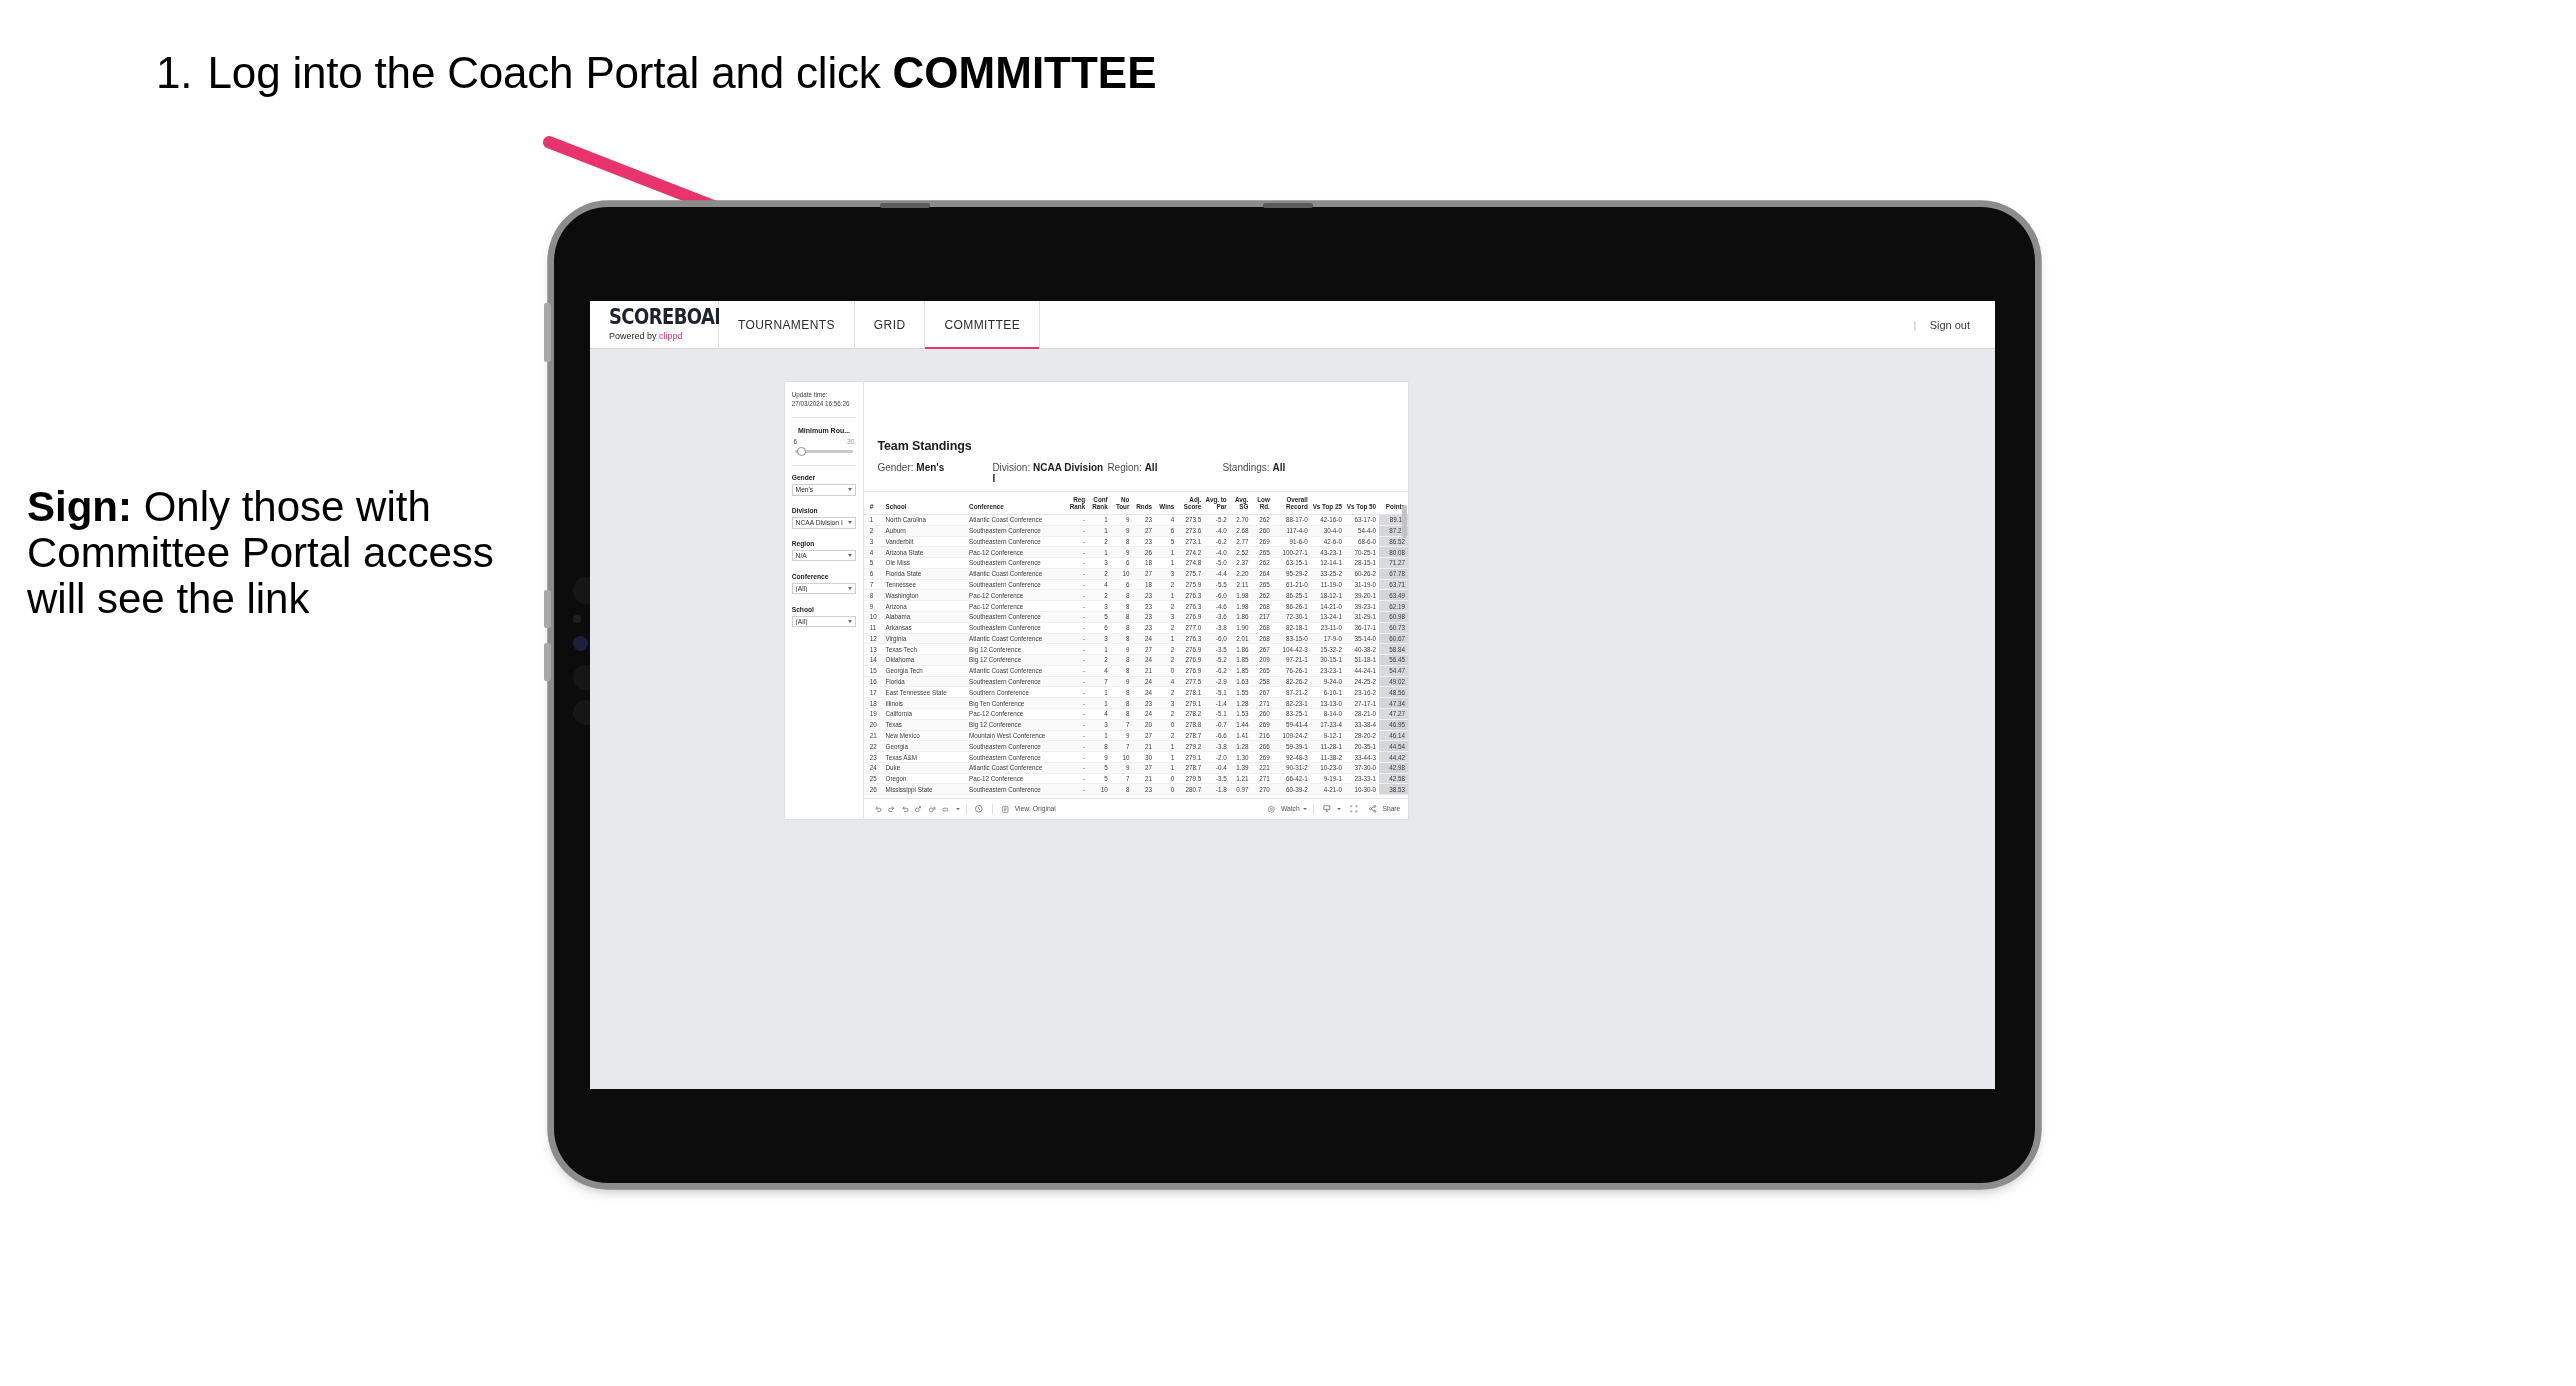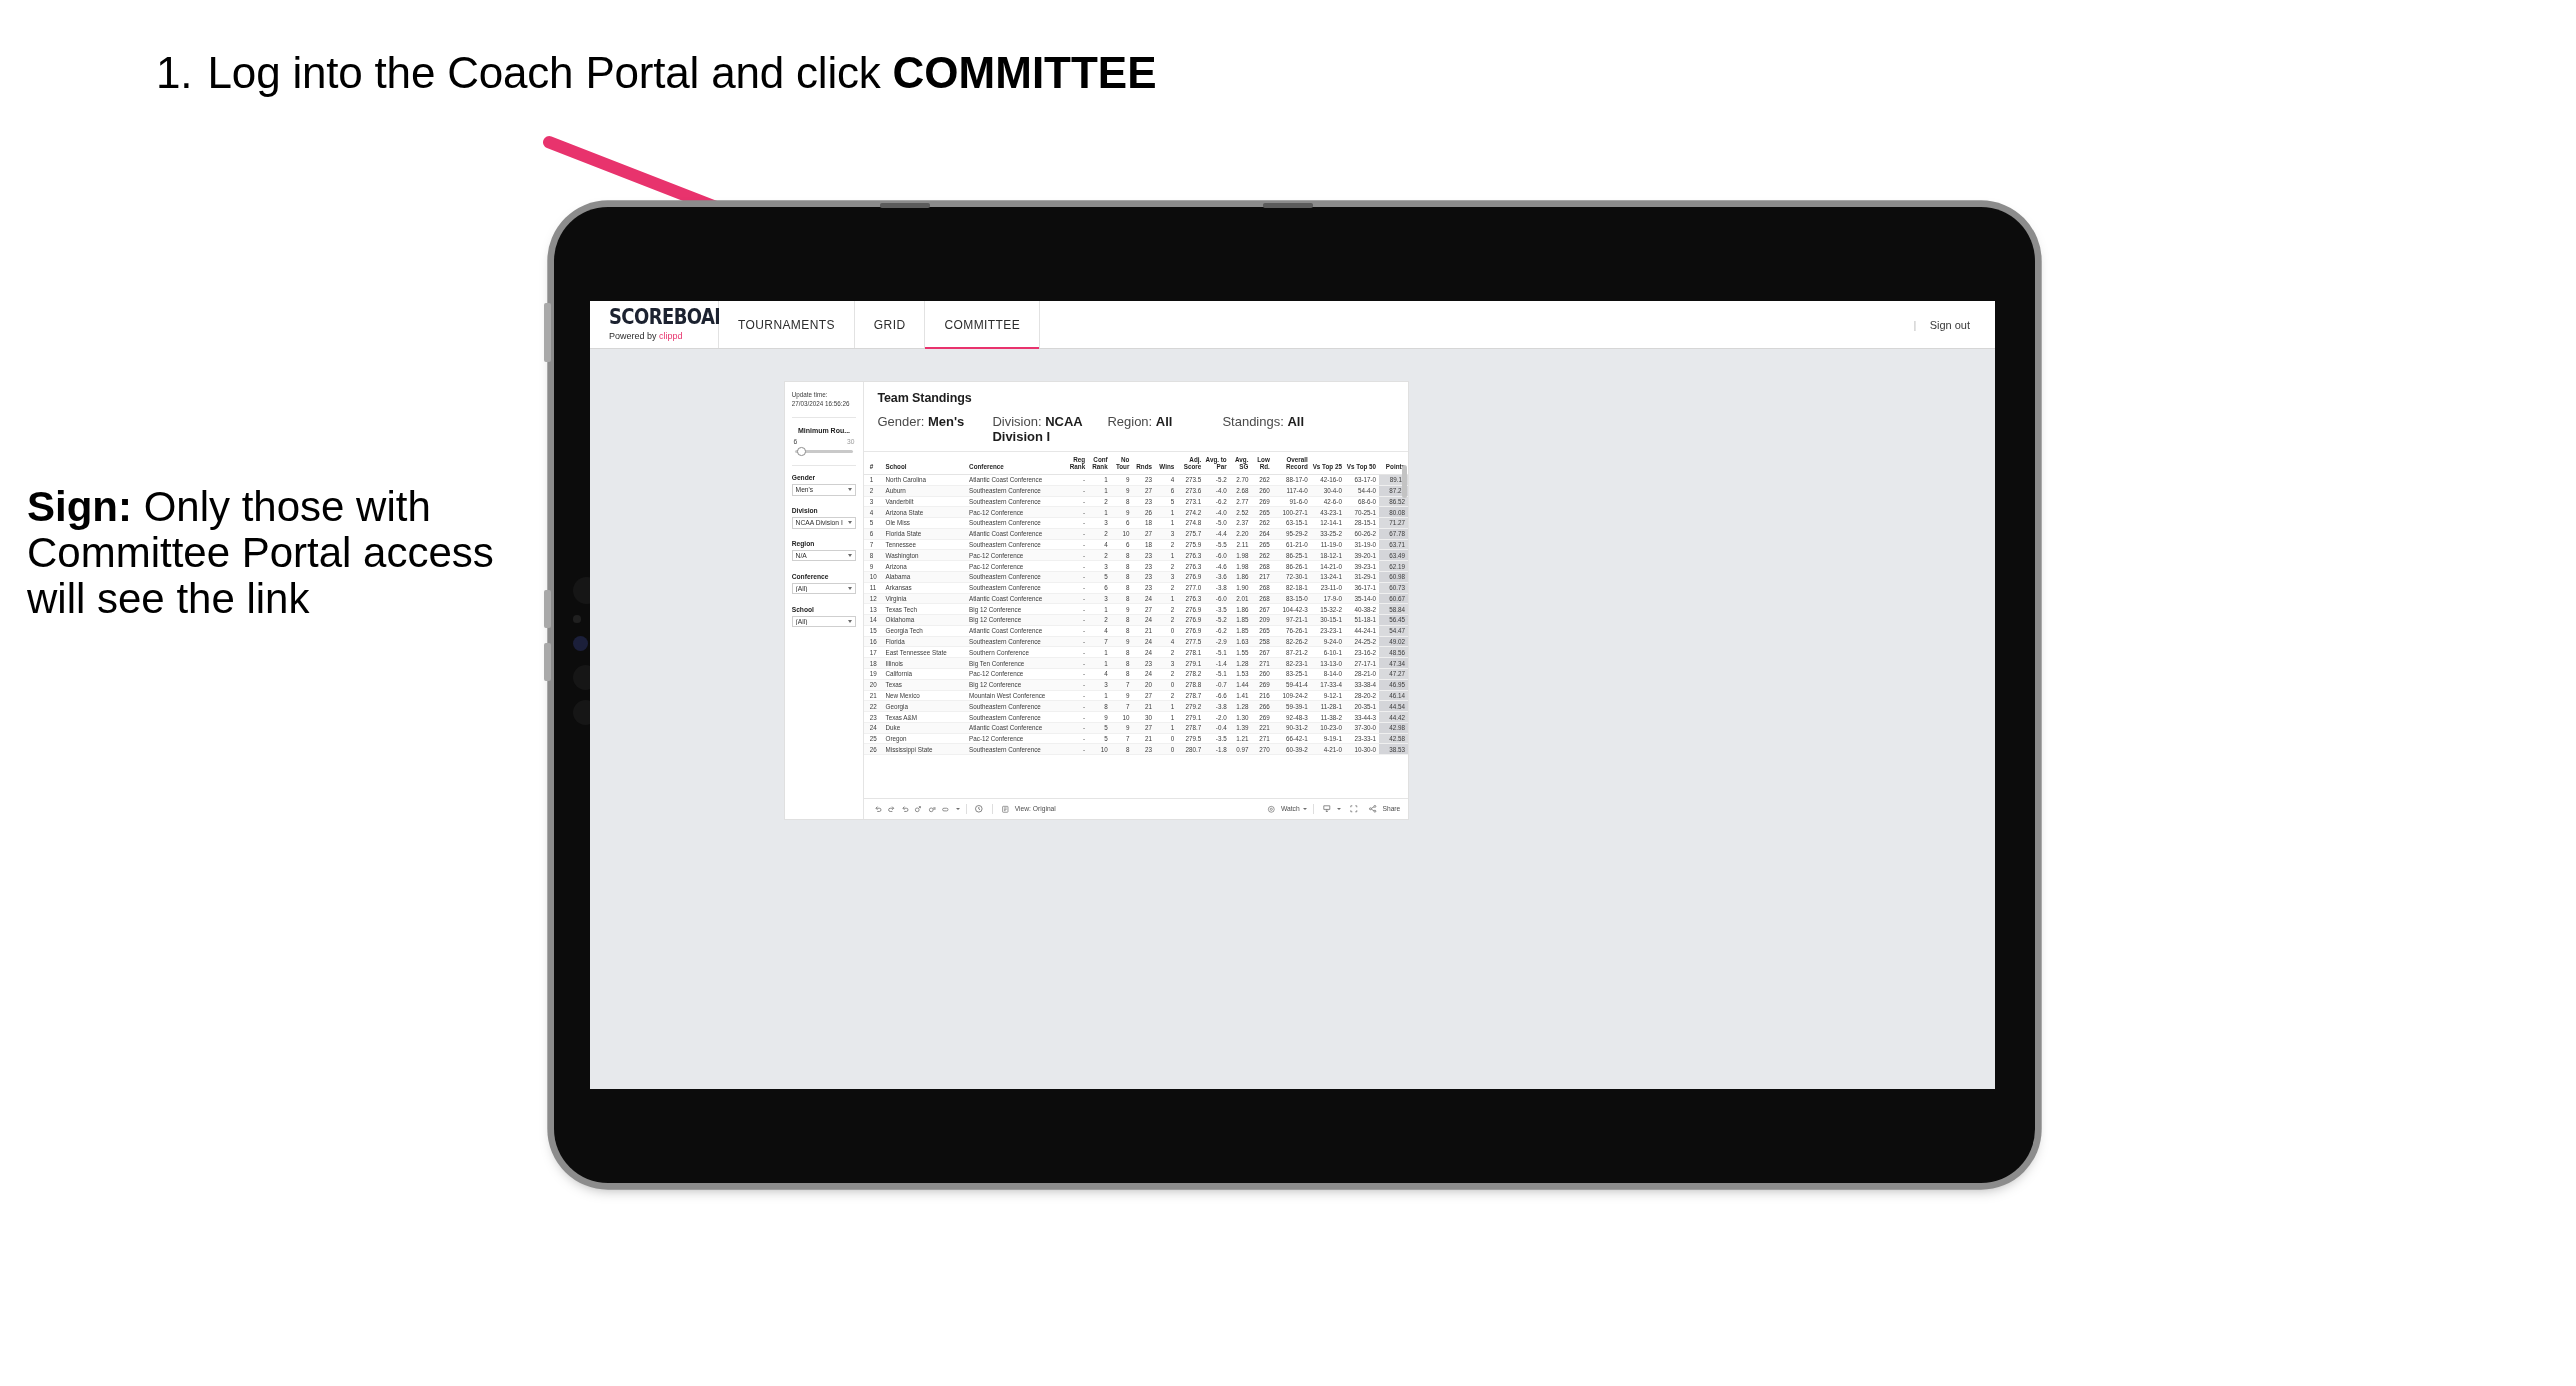--- a/index.html
+++ b/index.html
@@ -239,25 +239,26 @@
   }
 
   
   #viz-body { flex: 1; display: flex; flex-direction: column; position: relative; }
   #viz-head { padding: 8.6px 0 0 13.4px; }
   #viz-title {
     font-weight: bold;
     font-size: 12.5px;
     color: #1d1d1d;
     letter-spacing: -0.1px;
+    margin-top: 48px;
   }
   #viz-params {
     margin-top: 9.6px;
     display: flex;
-    font-size: 13px;
+    font-size: 10px;
     color: #333;
   }
   #viz-params .p { margin-right: 0; }
   #viz-params .p .lab { color: #4a4a4a; }
   #viz-params .p .v { font-weight: bold; color: #1d1d1d; }
   #p-gender { width: 115px; }
   #p-division { width: 115px; }
   #p-region { width: 115px; }
 
   #table-wrap {

